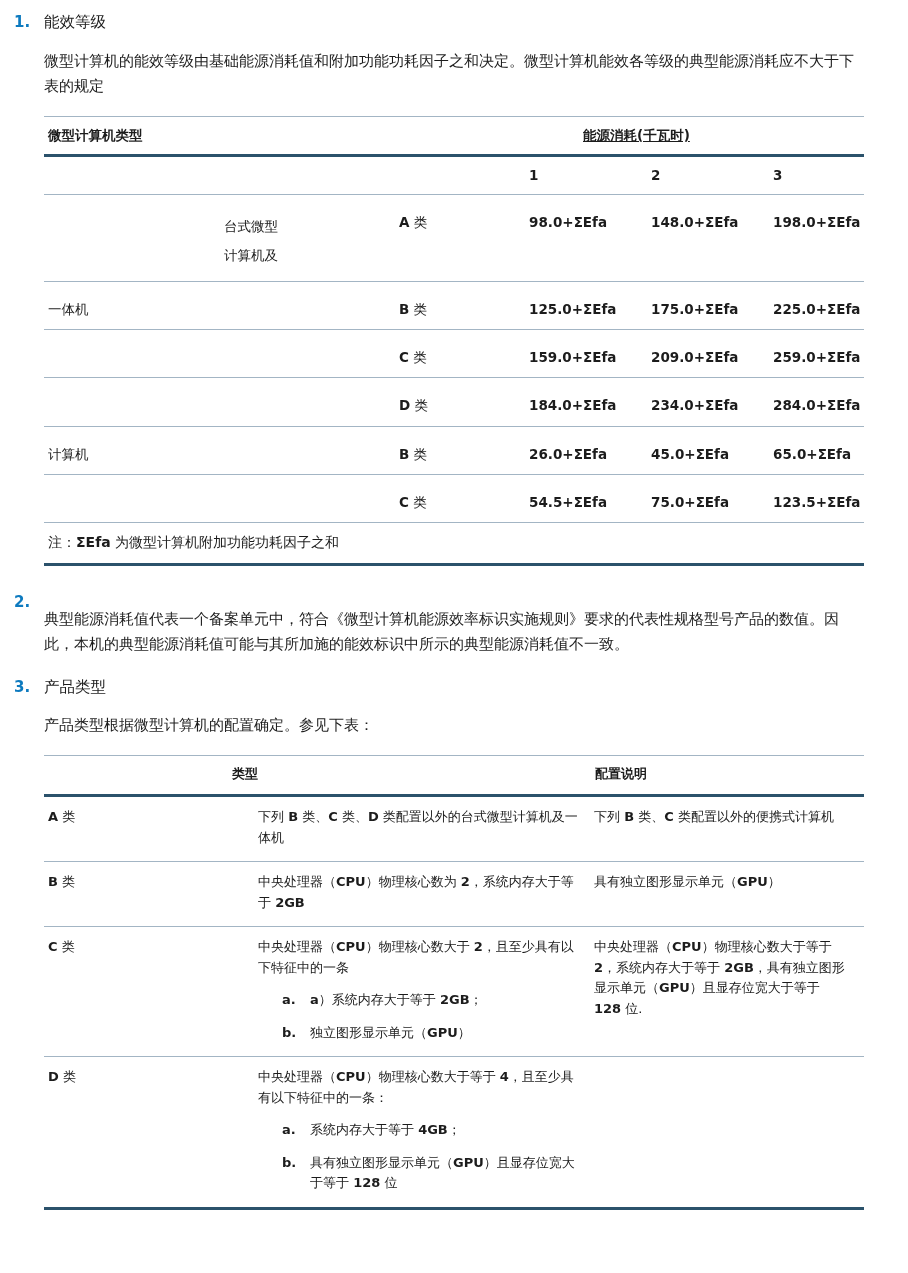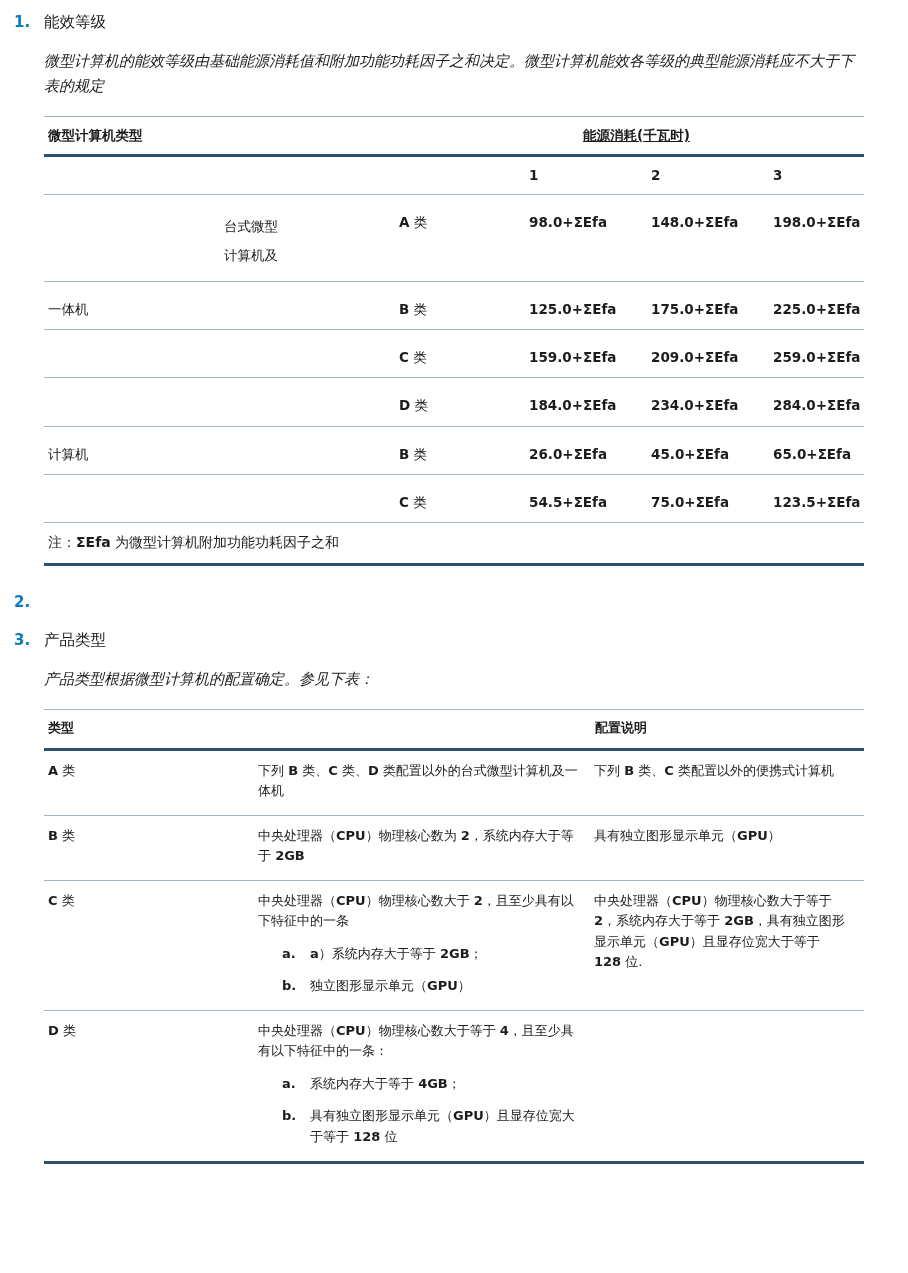--- a/index.html
+++ b/index.html
@@ -12,40 +12,40 @@
   html,body{background:#ffffff;}
   .page{
     width:908px;min-height:1273px;background:#fff;color:var(--ink);
     font-family:"DejaVu Sans","Liberation Sans",sans-serif;
     padding:12px 44px 18px 14px;position:relative;
   }
   .sec{display:flex;align-items:flex-start;}
   .sec-num{flex:0 0 30px;width:30px;color:var(--accent);font-weight:700;font-size:15px;padding-top:1px;}
   .sec-body{flex:1;min-width:0;}
   .sec-title{font-size:15.5px;font-weight:400;line-height:1.4;}
-  .sec-text{font-size:15px;line-height:1.68;margin-top:15px;font-style:italic;}
+  .sec-text{font-size:15px;line-height:1.68;margin-top:15px;}
   .doc-table{border-collapse:collapse;table-layout:fixed;width:820px;
     border-top:1px solid var(--thin);border-bottom:3px solid var(--heavy);}
   .doc-table td{vertical-align:top;}
   
   .t1{margin-top:17px;font-size:13.5px;}
   .t1 td{line-height:1.5;}
   .t1 tr.head td{border-bottom:3px solid var(--heavy);font-weight:700;padding:8px 0 9px;}
   .t1 tr.head td.hl{padding-left:4px;}
   .t1 tr.head td.hr{text-align:left;padding-left:54px;text-decoration:underline;}
   .t1 tr.sub td{border-bottom:1px solid var(--thin);padding:8px 0;}
   .t1 tr.body td{border-bottom:1px solid var(--thin);padding:17px 0 10px;}
   .t1 tr.body td.c1{padding-left:4px;}
   .t1 td.two-line{line-height:2.2;}
   .t1 tr.note td{padding:9px 0 10px 4px;font-size:14px;border-bottom:none;}
   
   .t2{margin-top:17px;font-size:13px;}
   .t2 td{line-height:1.58;}
   .t2 tr.head td{border-bottom:3px solid var(--heavy);font-weight:700;padding:8px 0 9px;}
-  .t2 tr.head td.hl{padding-left:4px;}
+  .t2 tr.head td.hl{padding-left:4px;text-align:right;}
   .t2 tr.head td.hr{text-align:center;padding-left:120px;}
   .t2 tr.sub td{border-bottom:1px solid var(--thin);padding:9px 0 10px;}
   .t2 tr.body td{border-bottom:1px solid var(--thin);padding:10px 14px 13px 0;}
   .t2 tr.body td.c1{padding-left:4px;}
   .t2 tr.body.last td{border-bottom:none;}
   .t2 .li{display:flex;margin-top:12px;}
   .t2 .li .mk{flex:0 0 28px;margin-left:24px;font-weight:700;}
   .t2 .li .tx{flex:1;min-width:0;}
   
   .s1{margin-bottom:26px;}
@@ -138,20 +138,21 @@
           <td colspan="6">注：<b>ΣEfa</b> 为微型计算机附加功能功耗因子之和</td>
         </tr>
         </tbody>
       </table>
     </div>
   </div>
 
   <div class="sec s2">
     <div class="sec-num"><b>2.</b></div>
     <div class="sec-body">
+      <div class="sec-text">典型能源消耗值代表一个备案单元中，符合《微型计算机能源效率标识实施规则》要求的代表性规格型号产品的数值。因此，本机的典型能源消耗值可能与其所加施的能效标识中所示的典型能源消耗值不一致。</div>
     </div>
   </div>
 
   <div class="sec s3">
     <div class="sec-num"><b>3.</b></div>
     <div class="sec-body">
       <div class="sec-title">产品类型</div>
       <div class="sec-text">产品类型根据微型计算机的配置确定。参见下表：</div>
 
       <table class="doc-table t2">

